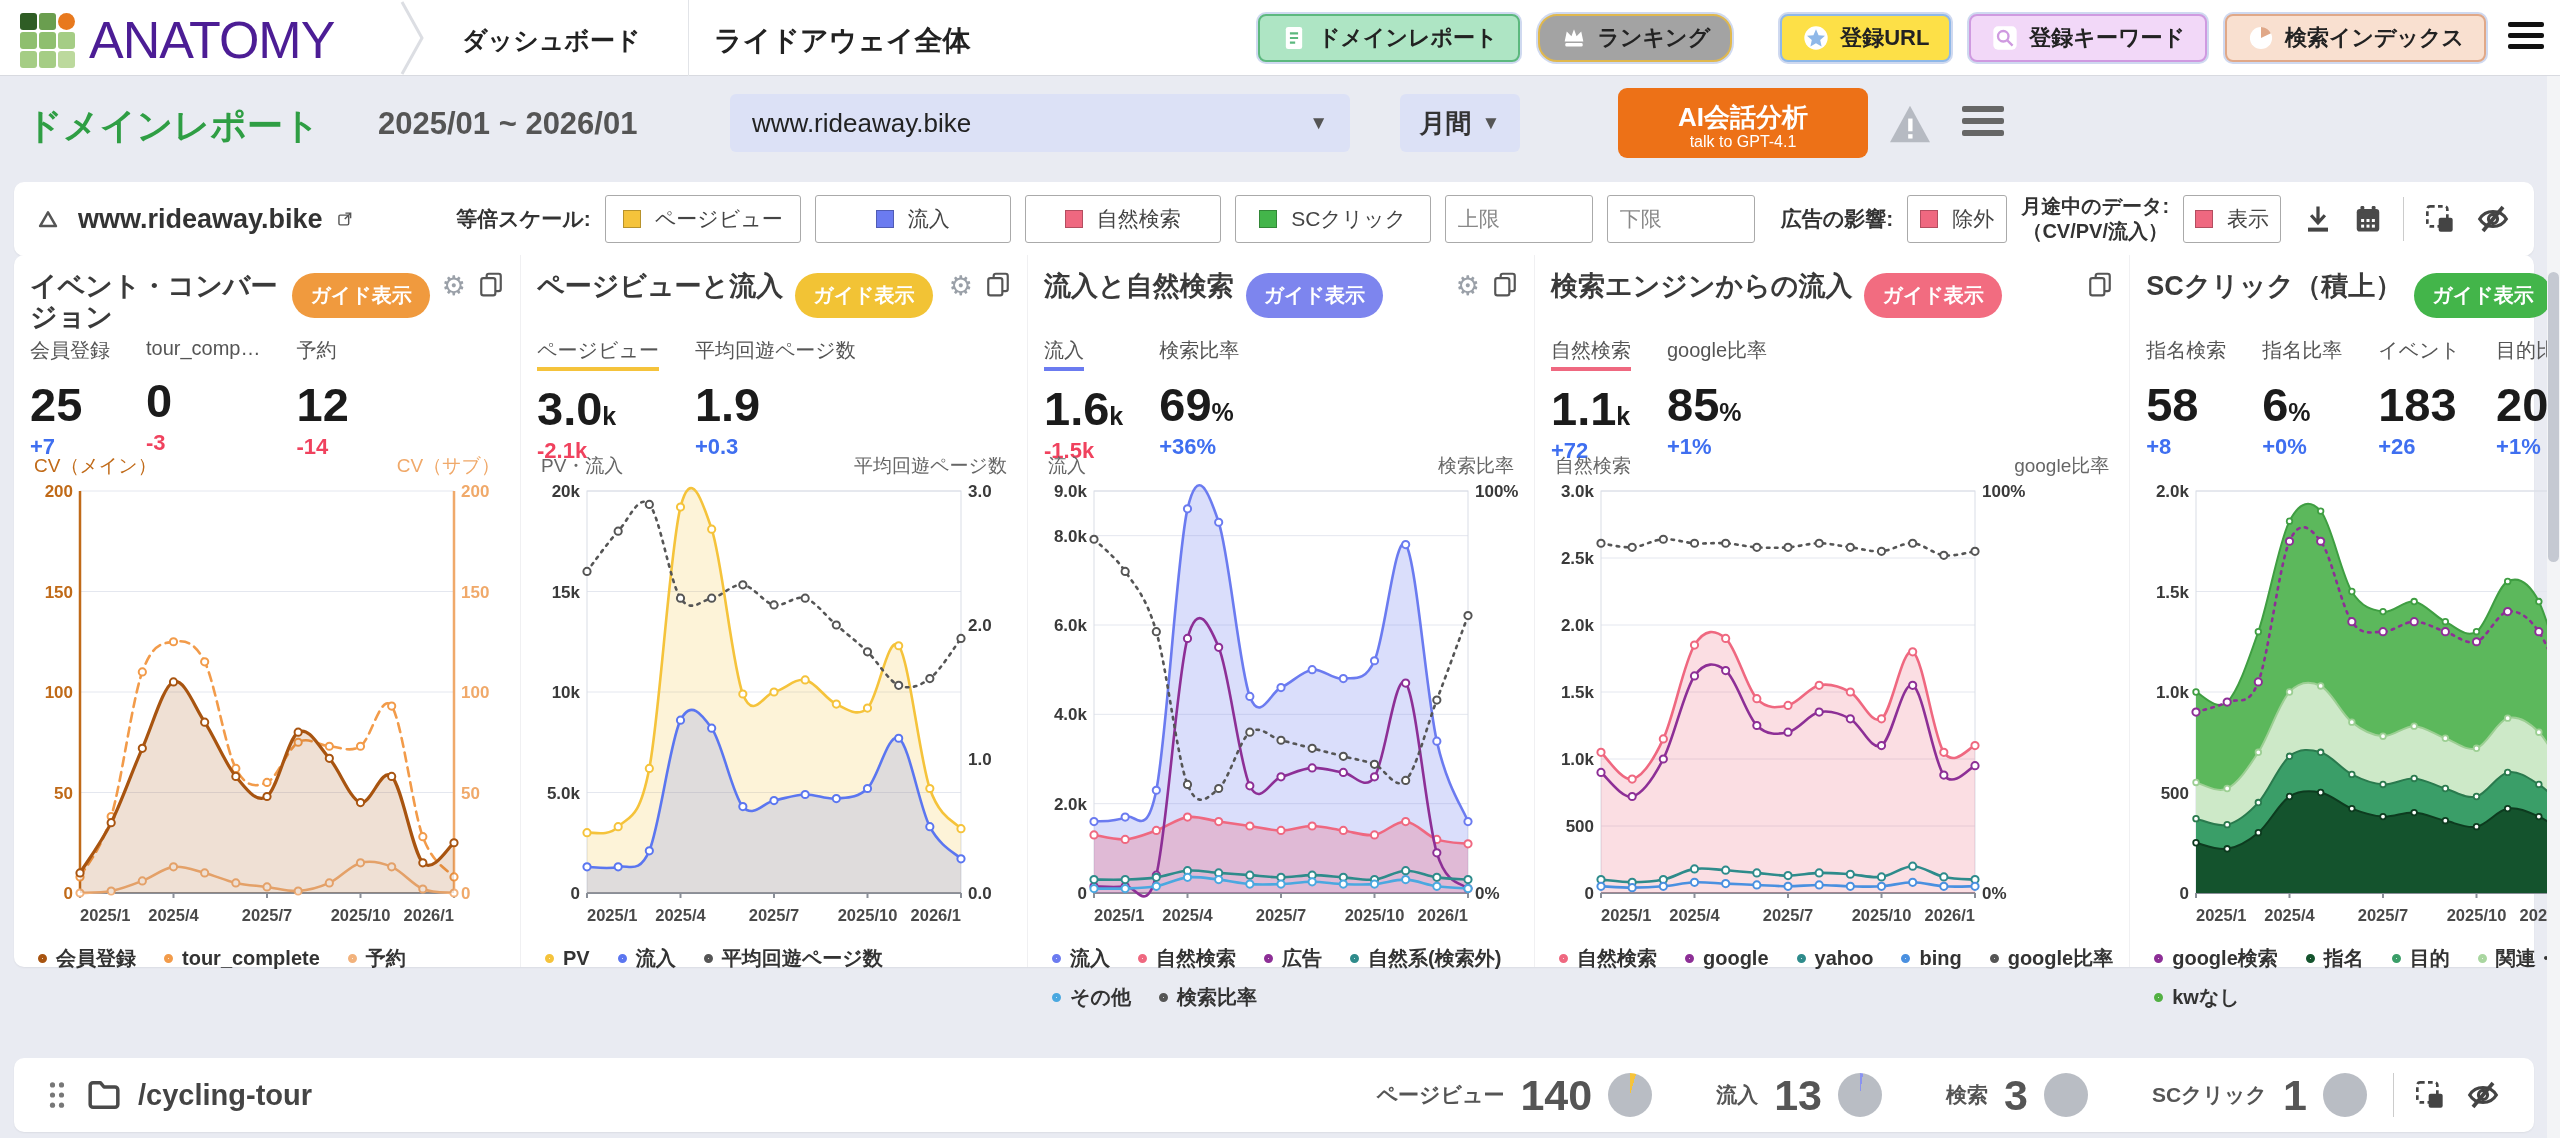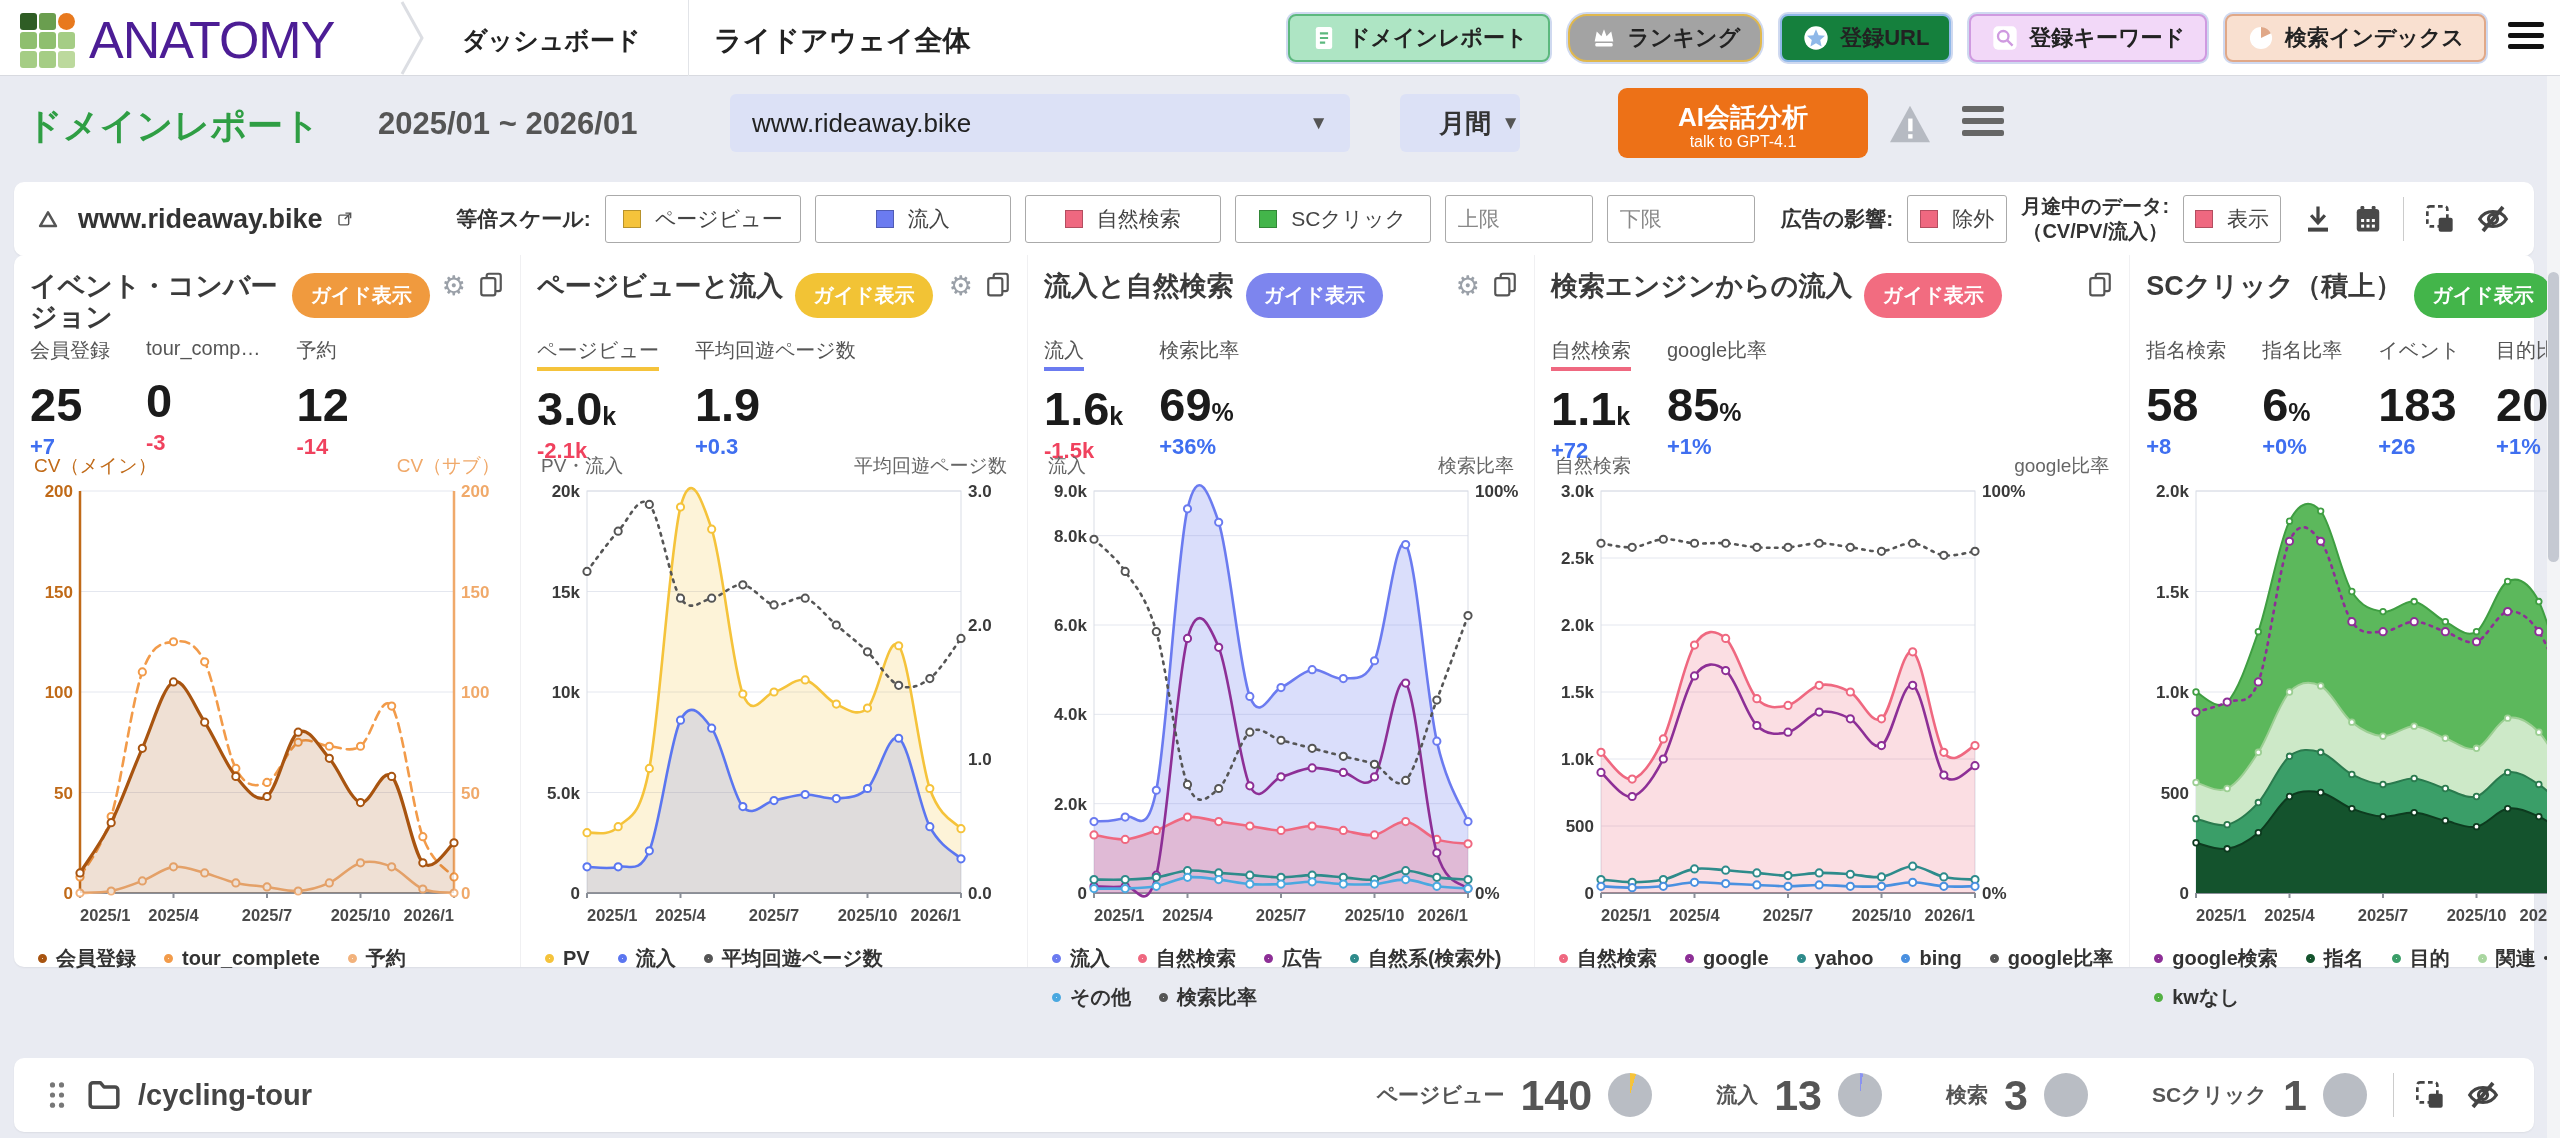--- a/index.html
+++ b/index.html
@@ -18,21 +18,21 @@
 .page-title{position:absolute;left:714px;top:22px;font-size:28px;font-weight:700;color:#222}
 .topnav{position:absolute;right:74px;top:14px;display:flex;gap:18px}
 .navbtn{display:flex;align-items:center;gap:10px;height:48px;padding:0 20px;border-radius:8px;border:2px solid;font-size:22px;font-weight:700;color:#222;box-shadow:0 0 0 2px #cfd9f0;cursor:pointer}
 .burger{position:absolute;right:16px;top:22px;width:36px;cursor:pointer}
 .burger span{display:block;height:5px;background:#111;border-radius:2px;margin-bottom:6px}
 
 .subheader{position:relative;height:96px}
 .sec-title{position:absolute;left:26px;top:26px;font-size:36px;font-weight:800;color:#2f9e44}
 .date-range{position:absolute;left:378px;top:30px;font-size:31px;font-weight:700;color:#555}
 .dom-select{position:absolute;left:730px;top:18px;width:620px;height:58px;background:#dce1f6;border-radius:6px;display:flex;align-items:center;justify-content:space-between;padding:0 22px;font-size:26px;color:#222;cursor:pointer}
-.per-select{position:absolute;left:1400px;top:18px;width:120px;height:58px;background:#dce1f6;border-radius:6px;display:flex;align-items:center;justify-content:flex-end;gap:10px;font-size:26px;font-weight:700;color:#333;cursor:pointer}
+.per-select{position:absolute;left:1400px;top:18px;width:120px;height:58px;background:#dce1f6;border-radius:6px;display:flex;align-items:center;justify-content:center;gap:10px;font-size:26px;font-weight:700;color:#333;cursor:pointer}
 .caret{font-size:19px;color:#555}
 .ai-btn{position:absolute;left:1618px;top:12px;width:250px;height:70px;background:#ed7117;border:none;border-radius:9px;color:#fff;text-align:center;cursor:pointer;line-height:1.15;padding-top:8px}
 .ai-btn .l1{font-size:26px;font-weight:800;display:block}
 .ai-btn .l2{font-size:16px;display:block}
 .warn{position:absolute;left:1888px;top:28px}
 .burger2{position:absolute;left:1962px;top:30px;width:42px;cursor:pointer}
 .burger2 span{display:block;height:6px;background:#666;border-radius:2px;margin-bottom:6px}
 
 .card{position:absolute;left:14px;right:26px;background:#fff;border-radius:10px;box-shadow:0 1px 2px rgba(0,0,0,.06)}
 
@@ -114,21 +114,21 @@
           </svg>
           <span>ドメインレポート</span>
         </div>
         <div class="navbtn" style="background: #a3a3a3; border-color: rgb(224, 184, 78); border-radius: 19px;">
           <svg width="28" height="28" viewBox="0 0 24 24">
             <path d="M4 15 L5.8 6.5 L9.8 10.5 L12 4.5 L14.2 10.5 L18.2 6.5 L20 15 Z" fill="#fff"></path>
             <rect x="4.6" y="16.3" width="14.8" height="3" rx="1" fill="#fff"></rect>
           </svg>
           <span>ランキング</span>
         </div>
-        <div class="navbtn" style="background: #15803d; border-color: rgb(143, 184, 232);">
+        <div class="navbtn" style="background: #fde047; border-color: rgb(143, 184, 232); margin-left: 30px;">
           <svg width="28" height="28" viewBox="0 0 24 24">
             <circle cx="12" cy="12" r="10" fill="#fff"></circle>
             <path d="M12 4.5 L14.2 9.6 L19.7 10.1 L15.6 13.8 L16.8 19.2 L12 16.4 L7.2 19.2 L8.4 13.8 L4.3 10.1 L9.8 9.6 Z" fill="#8fb8e8"></path>
           </svg>
           <span>登録URL</span>
         </div>
         <div class="navbtn" style="background: rgb(242, 216, 248); border-color: rgb(207, 154, 224);">
           <svg width="28" height="28" viewBox="0 0 24 24">
             <rect x="2" y="2" width="20" height="20" rx="4" fill="#fff"></rect>
             <circle cx="10.5" cy="10.5" r="4.5" fill="none" stroke="#cf9ae0" stroke-width="2"></circle>

